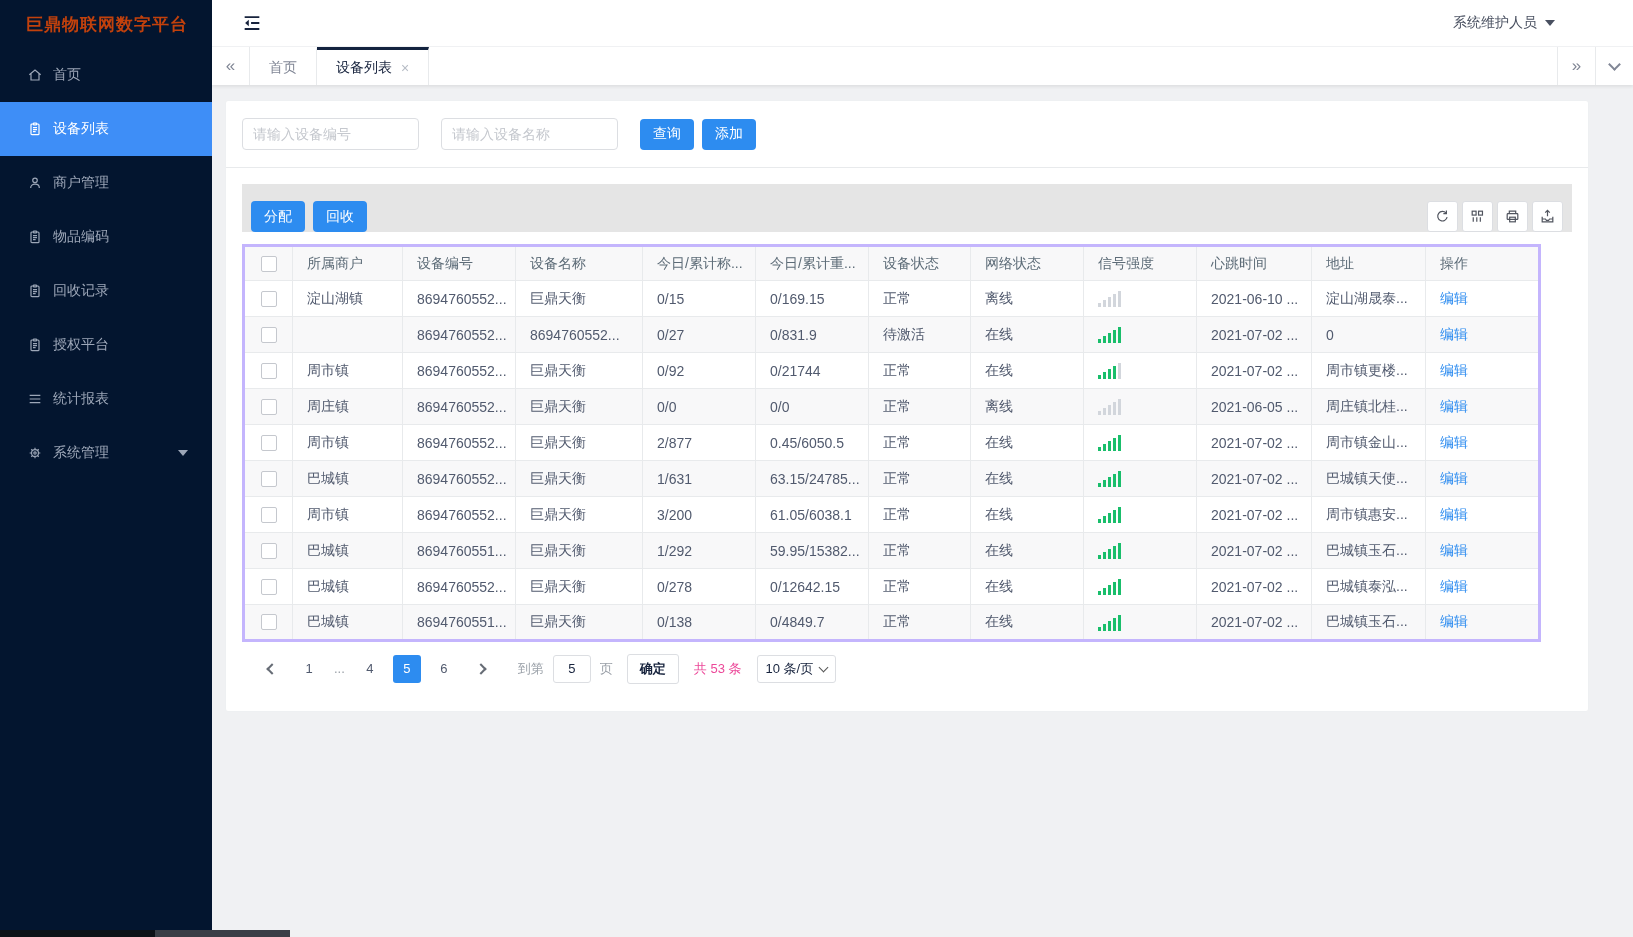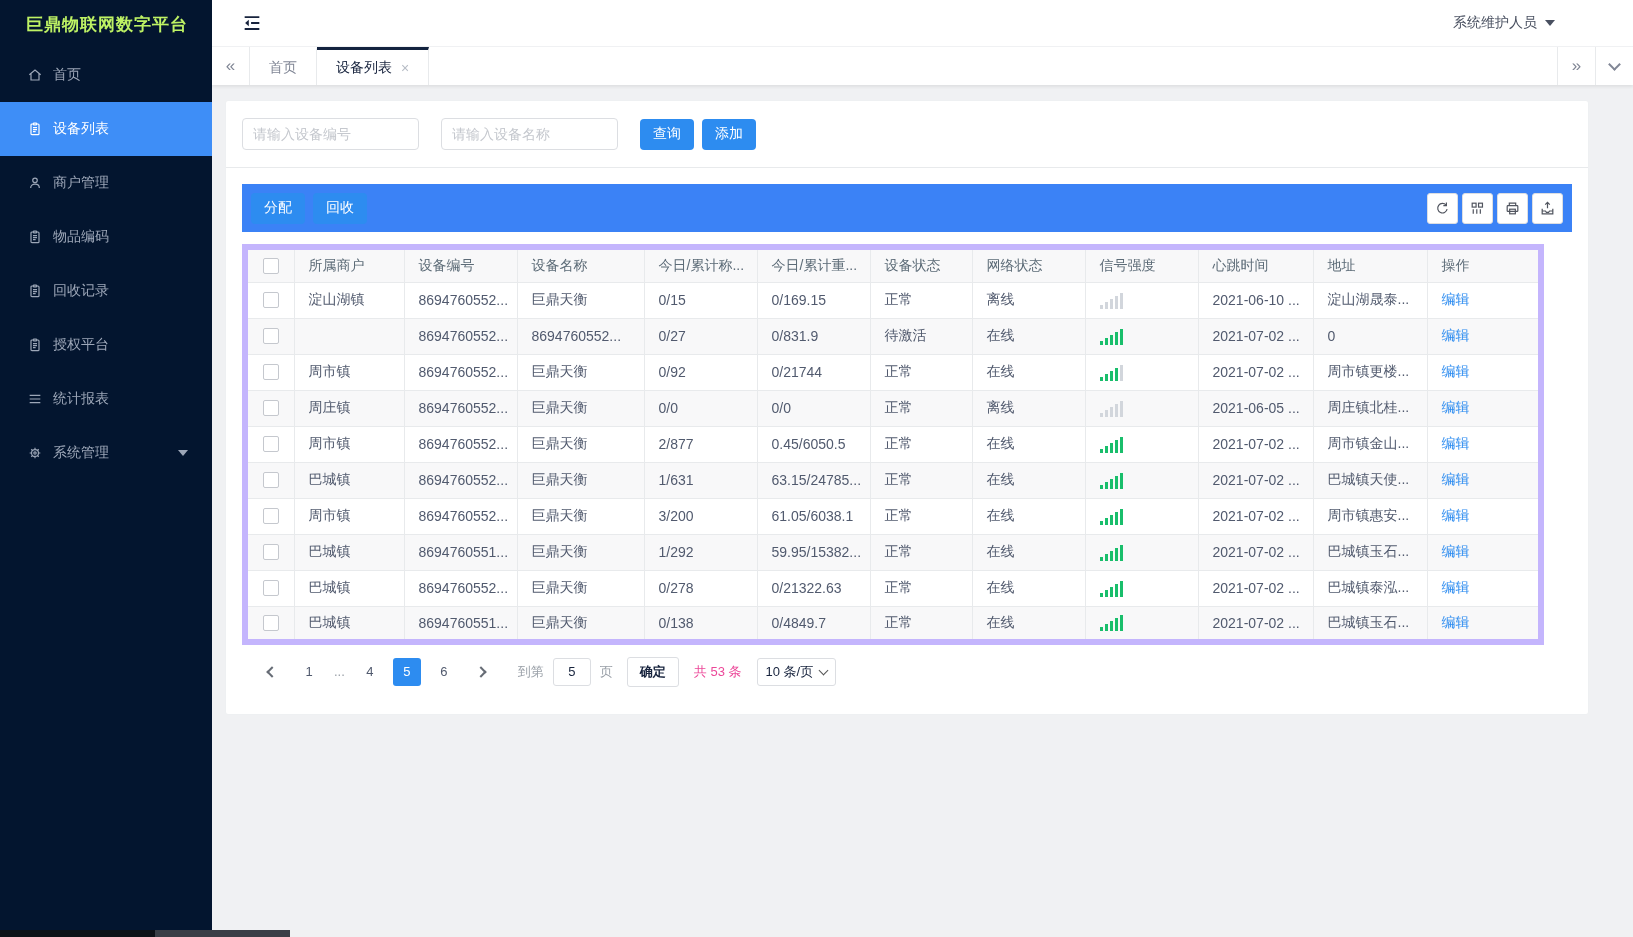--- a/index.html
+++ b/index.html
@@ -4,21 +4,21 @@
 <style>
   * { margin:0; padding:0; box-sizing:border-box; }
   html,body { width:1633px; height:937px; overflow:hidden; }
   body { font-family:"Liberation Sans","DejaVu Sans",sans-serif; font-size:14px; color:#515a6e; background:#f0f1f3; }
 
   .window { position:relative; width:1633px; height:937px; background:#f0f1f3; }
   .app { display:flex; height:930px; }
 
   
   .sidebar { width:212px; height:930px; background:#03152f; flex:0 0 212px; }
-  .logo { height:48px; display:flex; align-items:center; padding-left:26px; color:#bef264; font-size:17px; font-weight:bold; letter-spacing:1px; white-space:nowrap; }
+  .logo { height:48px; display:flex; align-items:center; padding-left:26px; color:#c2410c; font-size:17px; font-weight:bold; letter-spacing:1px; white-space:nowrap; }
   .side-menu { list-style:none; }
   .side-item { height:54px; display:flex; align-items:center; padding-left:27px; color:#9da7b8; cursor:pointer; }
   .side-item .mi { width:16px; height:16px; margin-right:10px; stroke:#9da7b8; fill:none; stroke-width:1.8; flex:0 0 16px; }
   .side-item.active { background:#3e8ef7; color:#fff; }
   .side-item.active .mi { stroke:#fff; }
   .side-label { font-size:14px; }
   .caret { margin-left:auto; margin-right:24px; width:0; height:0; border-left:5px solid transparent; border-right:5px solid transparent; border-top:6px solid #9da7b8; }
 
   
   .main { flex:1; display:flex; flex-direction:column; min-width:0; }
@@ -41,26 +41,26 @@
   .content { flex:1; background:#f0f1f3; padding:15px 44px 0 13px; overflow:hidden; }
   .panel { background:#fff; border:1px solid #eef0f2; border-radius:3px; }
 
   .search-row { height:67px; display:flex; align-items:center; gap:22px; padding:0 16px; border-bottom:1px solid #e8eaec; }
   .text-input { width:177px; height:32px; border:1px solid #dcdee2; border-radius:4px; padding:0 10px; font-size:14px; color:#515a6e; outline:none; font-family:inherit; }
   .text-input::placeholder { color:#c5c8ce; }
   .btn-group { display:flex; gap:8px; }
   .btn-primary { height:31px; padding:0 13px; background:#2d8cf0; color:#fff; border:none; border-radius:4px; font-size:14px; cursor:pointer; font-family:inherit; }
 
   .table-section { padding:16px; }
-  .grid-toolbar { height:48px; background:#3b82f6; display:flex; align-items:center; padding:0 9px; margin-bottom:12px; }
+  .grid-toolbar { height:48px; background:#e5e5e5; display:flex; align-items:flex-end; padding:0 9px; margin-bottom:12px; }
   .icon-btns { margin-left:auto; display:flex; gap:4px; }
   .icon-btn { width:31px; height:31px; background:#fff; border:1px solid #dcdee2; border-radius:3px; display:flex; align-items:center; justify-content:center; cursor:pointer; }
   .icon-btn svg { width:17px; height:17px; stroke:#51555f; fill:none; stroke-width:1.7; }
 
-  table.grid { border-collapse:collapse; width:1296px; table-layout:fixed; border:6px solid #c4b5fd; }
+  table.grid { border-collapse:collapse; width:1296px; table-layout:fixed; border:3px solid #c4b5fd; }
   .grid th, .grid td { border-right:1px solid #e8eaec; border-bottom:1px solid #e8eaec; height:36px; padding:0 14px; text-align:left; font-size:14px; font-weight:normal; white-space:nowrap; overflow:hidden; }
   .grid th { background:#f8f8f9; color:#5c6b77; height:35px; }
   .grid tbody tr:nth-child(even) td { background:#f8f8f9; }
   .grid td { color:#515a6e; }
   .cb-col { text-align:center !important; padding:0 !important; }
   .checkbox { width:16px; height:16px; border:1px solid #c5c8ce; border-radius:2px; background:#fff; margin:0 auto; cursor:pointer; }
   .online { color:#19be6b; }
   .offline { color:#ed4014; }
   .edit-link { color:#2d8cf0; text-decoration:none; cursor:pointer; }
   .signal { display:flex; align-items:flex-end; gap:2px; height:17px; }
@@ -512,21 +512,21 @@
   </tr>
 
   <tr>
     <td class="cb-col">
                       <div class="checkbox"></div>
                     </td>
     <td>巴城镇</td>
     <td>8694760552...</td>
     <td>巨鼎天衡</td>
     <td>0/278</td>
-    <td>0/21322.63</td>
+    <td>0/12642.15</td>
     <td>正常</td>
     <td class="online">在线</td>
     <td>
                       <div class="signal">
                         <span class="sig-bar on" style="height: 4px;"></span>
                         <span class="sig-bar on" style="height: 7px;"></span>
                         <span class="sig-bar on" style="height: 10px;"></span>
                         <span class="sig-bar on" style="height: 13px;"></span>
                         <span class="sig-bar on" style="height: 16px;"></span>
                       </div>

